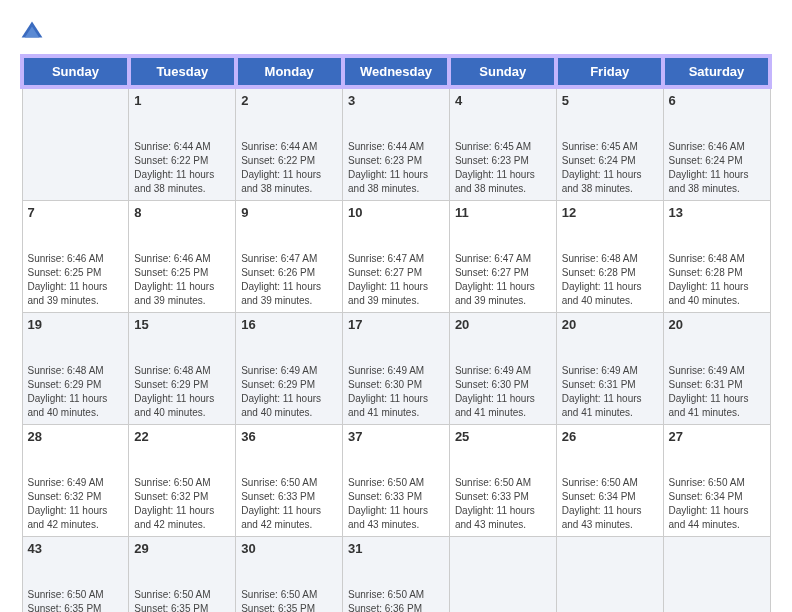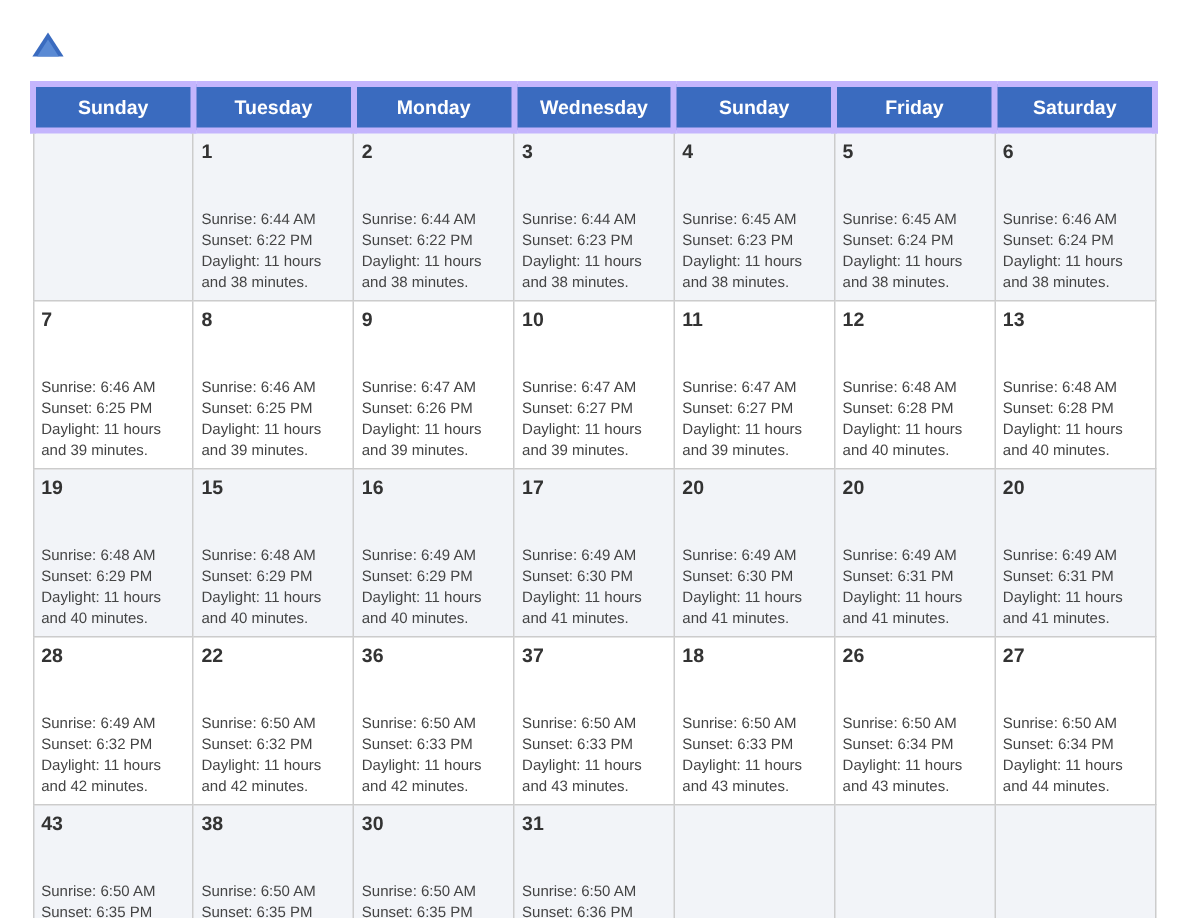--- a/index.html
+++ b/index.html
@@ -291,21 +291,21 @@
 and 42 minutes.</div>
         </td>
         <td>
           <span class="day-number">37</span>
           <div class="cell-info" style="white-space: pre-line;">Sunrise: 6:50 AM
 Sunset: 6:33 PM
 Daylight: 11 hours
 and 43 minutes.</div>
         </td>
         <td>
-          <span class="day-number">18</span>
+          <span class="day-number">25</span>
           <div class="cell-info" style="white-space: pre-line;">Sunrise: 6:50 AM
 Sunset: 6:33 PM
 Daylight: 11 hours
 and 43 minutes.</div>
         </td>
         <td>
           <span class="day-number">26</span>
           <div class="cell-info" style="white-space: pre-line;">Sunrise: 6:50 AM
 Sunset: 6:34 PM
 Daylight: 11 hours
@@ -321,21 +321,21 @@
       </tr>
       <tr>
         <td>
           <span class="day-number">43</span>
           <div class="cell-info" style="white-space: pre-line;">Sunrise: 6:50 AM
 Sunset: 6:35 PM
 Daylight: 11 hours
 and 44 minutes.</div>
         </td>
         <td>
-          <span class="day-number">38</span>
+          <span class="day-number">29</span>
           <div class="cell-info" style="white-space: pre-line;">Sunrise: 6:50 AM
 Sunset: 6:35 PM
 Daylight: 11 hours
 and 44 minutes.</div>
         </td>
         <td>
           <span class="day-number">30</span>
           <div class="cell-info" style="white-space: pre-line;">Sunrise: 6:50 AM
 Sunset: 6:35 PM
 Daylight: 11 hours

